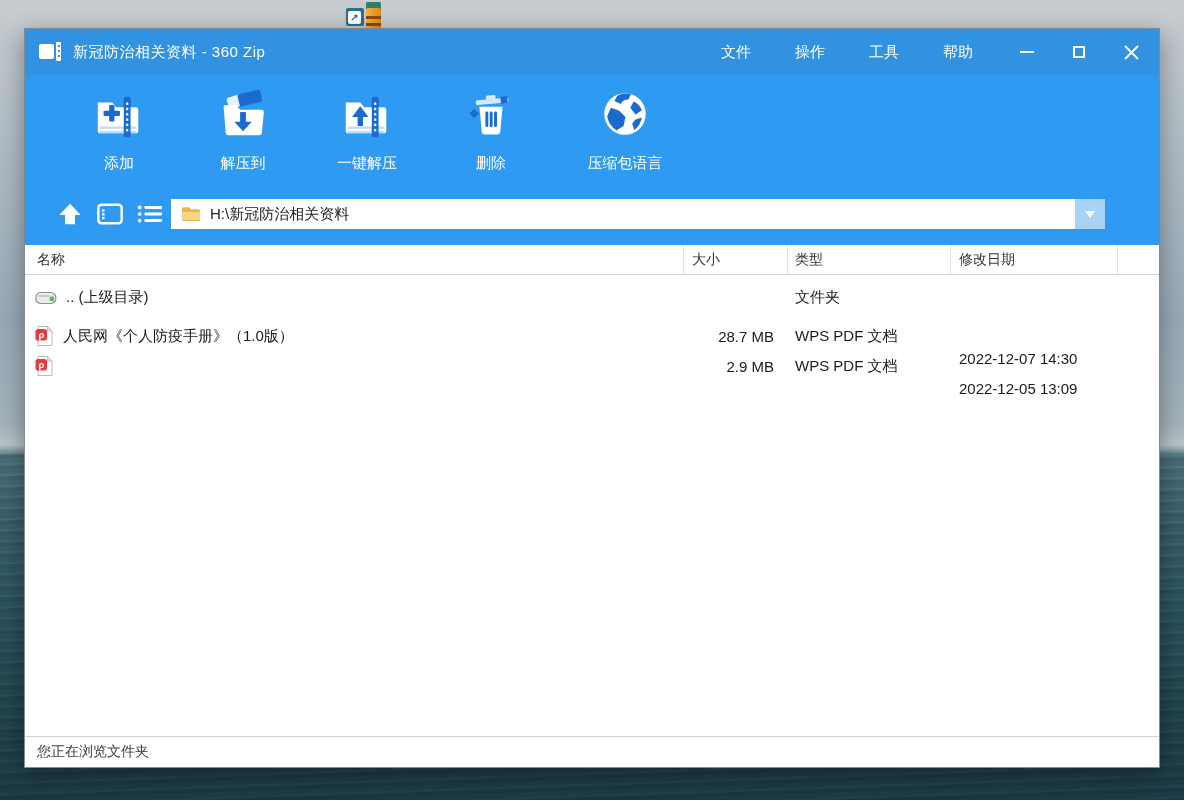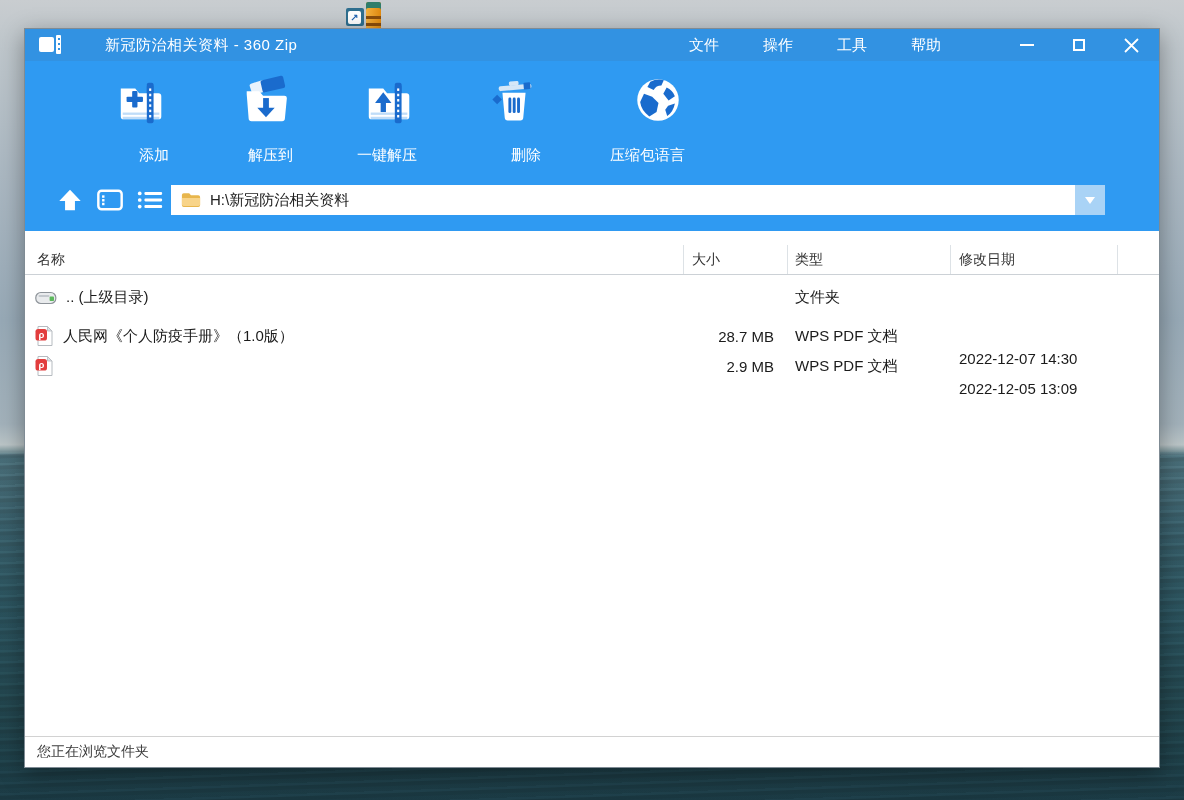--- a/index.html
+++ b/index.html
@@ -27,42 +27,42 @@
   .peek-sq { position:absolute; left:0; top:6px; width:18px; height:18px; border-radius:2px;
     background:#2f6f8f; }
   .peek-arrow { position:absolute; left:2px; top:9px; width:13px; height:13px; border-radius:2px;
     background:#fff; color:#1e62b0; font-size:10px; line-height:13px; text-align:center; font-weight:bold; }
 
   
   .window { position:absolute; left:24px; top:28px; width:1136px; height:740px;
     background:#fff; border:1px solid #7f8b94; box-shadow:0 6px 22px rgba(0,0,0,.35); }
 
   
-  .titlebar { height:32px; background:#3292e2; display:flex; align-items:center;
-    padding:0 20px 0 14px; color:#fff;gap:32px; }
+  .titlebar { height:46px; background:#3292e2; display:flex; align-items:center;
+    padding:0 20px 0 14px; color:#fff; }
   .app-icon { width:24px; height:20px; position:relative; margin-right:10px; flex:none; }
   .app-icon .book { position:absolute; left:0; top:2px; width:15px; height:15px;
     background:#fff; border-radius:2px; }
   .app-icon .strip { position:absolute; left:17px; top:0; width:5px; height:19px;
     background:#fff; border-radius:1px;
     box-shadow:inset 0 0 0 0; }
   .app-icon .strip i { position:absolute; left:1.5px; width:2px; height:2px; background:#3292e2; }
   .win-title { font-size:15px; letter-spacing:.5px; }
   .tb-space { flex:1; }
   .menu { display:flex; gap:44px; margin-right:46px; }
   .menu-item { font-size:15px; cursor:default; }
   .win-controls { display:flex; align-items:center; gap:36px; }
   .wc { width:16px; height:16px; display:flex; align-items:center; justify-content:center; }
   .wc-min i { width:14px; height:2px; background:#fff; display:block; }
   .wc-max i { width:12px; height:12px; border:2px solid #fff; display:block; }
 
   
   .toolbar { height:108px; background:#2f9af2; display:flex; align-items:flex-start;
     padding:12px 0 0 44px; gap:24px; }
-  .tool { width:100px; display:flex; flex-direction:column; align-items:flex-end; gap:19px;
+  .tool { width:100px; display:flex; flex-direction:column; align-items:center; gap:13px;
     color:#fff; }
   .tool.wide { width:120px; }
   .tool svg { width:54px; height:54px; display:block; }
   .tool-label { font-size:15px; white-space:nowrap; }
 
   
   .addr-row { height:62px; background:#2f9af2; display:flex; align-items:center;
     padding-left:30px; }
   .nav-ic { width:30px; height:30px; display:flex; align-items:center; justify-content:center; }
   .nav-ic + .nav-ic { margin-left:10px; }

